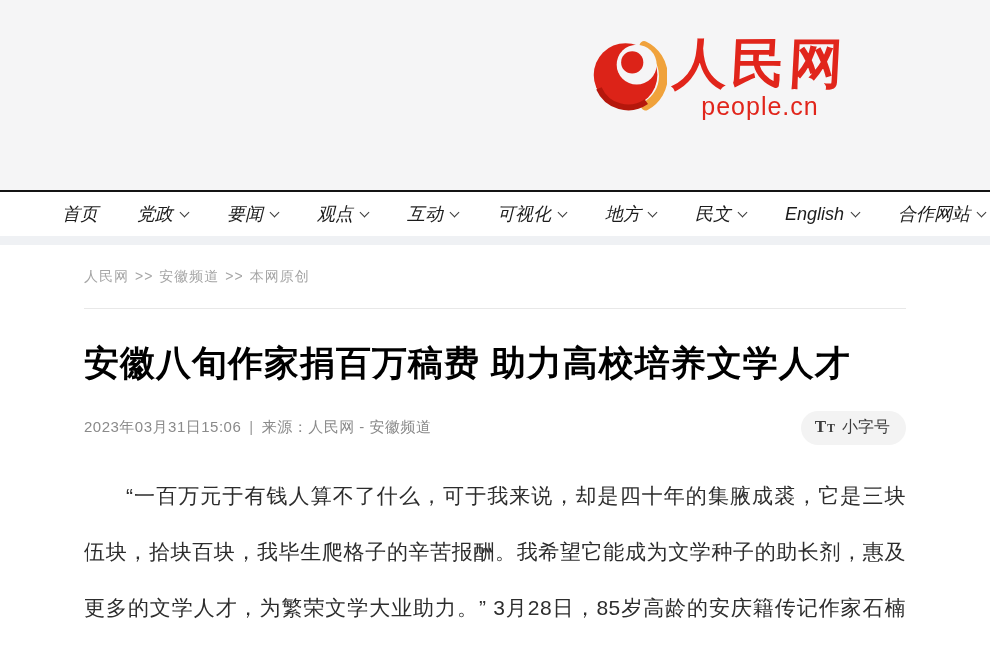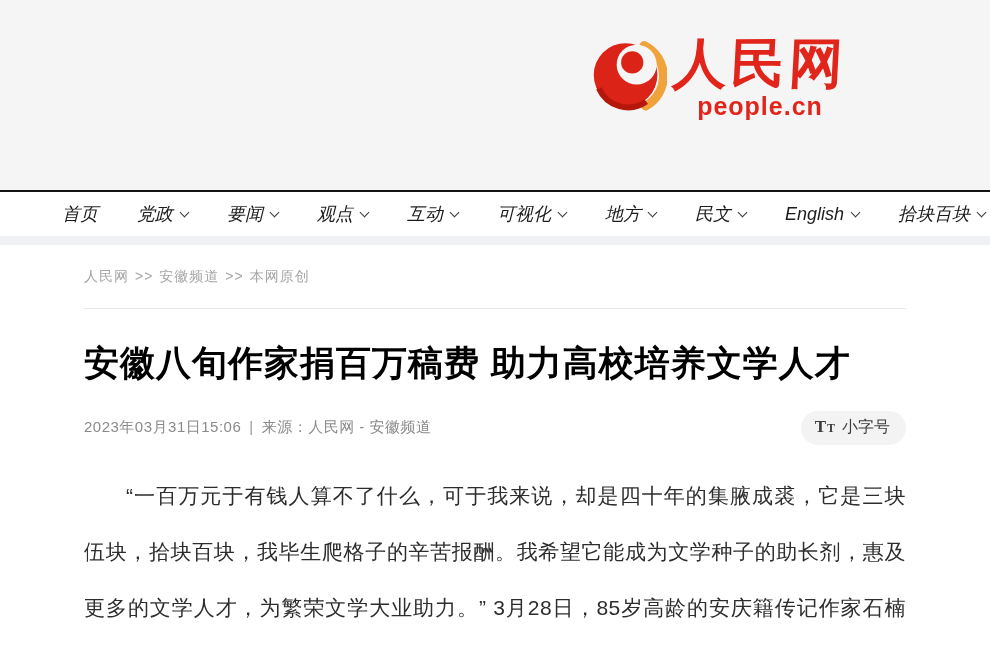--- a/index.html
+++ b/index.html
@@ -18,21 +18,21 @@
     position: absolute; left: 593px; top: 26px;
     display: flex; align-items: flex-start;
   }
   .logo-icon { display: block; margin-right: 6px; }
   .logo-text { display: flex; flex-direction: column; align-items: center; padding-top: 10px; }
   .logo-cn {
     color: #e1251b; font-size: 54px; font-weight: 700;
     letter-spacing: 4px; line-height: 1; transform: skewX(-3deg);
   }
   .logo-en {
-    color: #e1251b; font-size: 25px; font-weight: 700;
+    color: #e1251b; font-size: 25px; font-weight: 400;
     letter-spacing: 1px; margin-top: 2px;
   }
   .header-rule { height: 2px; background: #141414; }
 
   
   .nav-bar {
     height: 44px; background: #ffffff;
     display: flex; align-items: center;
     padding-left: 62px; white-space: nowrap; overflow: hidden; font-style: italic;
   }
@@ -136,21 +136,21 @@
       </a>
       <a class="nav-item">
         <span>民文</span>
         <span class="nav-caret"></span>
       </a>
       <a class="nav-item">
         <span>English</span>
         <span class="nav-caret"></span>
       </a>
       <a class="nav-item">
-        <span>拾块百块</span>
+        <span>合作网站</span>
         <span class="nav-caret"></span>
       </a>
     </nav>
 
   <div class="nav-band"></div>
 
   <div class="content">
 
     <div class="breadcrumb" id="breadcrumb"><a>人民网</a><span class="crumb-sep">&gt;&gt;</span><a>安徽频道</a><span class="crumb-sep">&gt;&gt;</span><a>本网原创</a></div>
 

